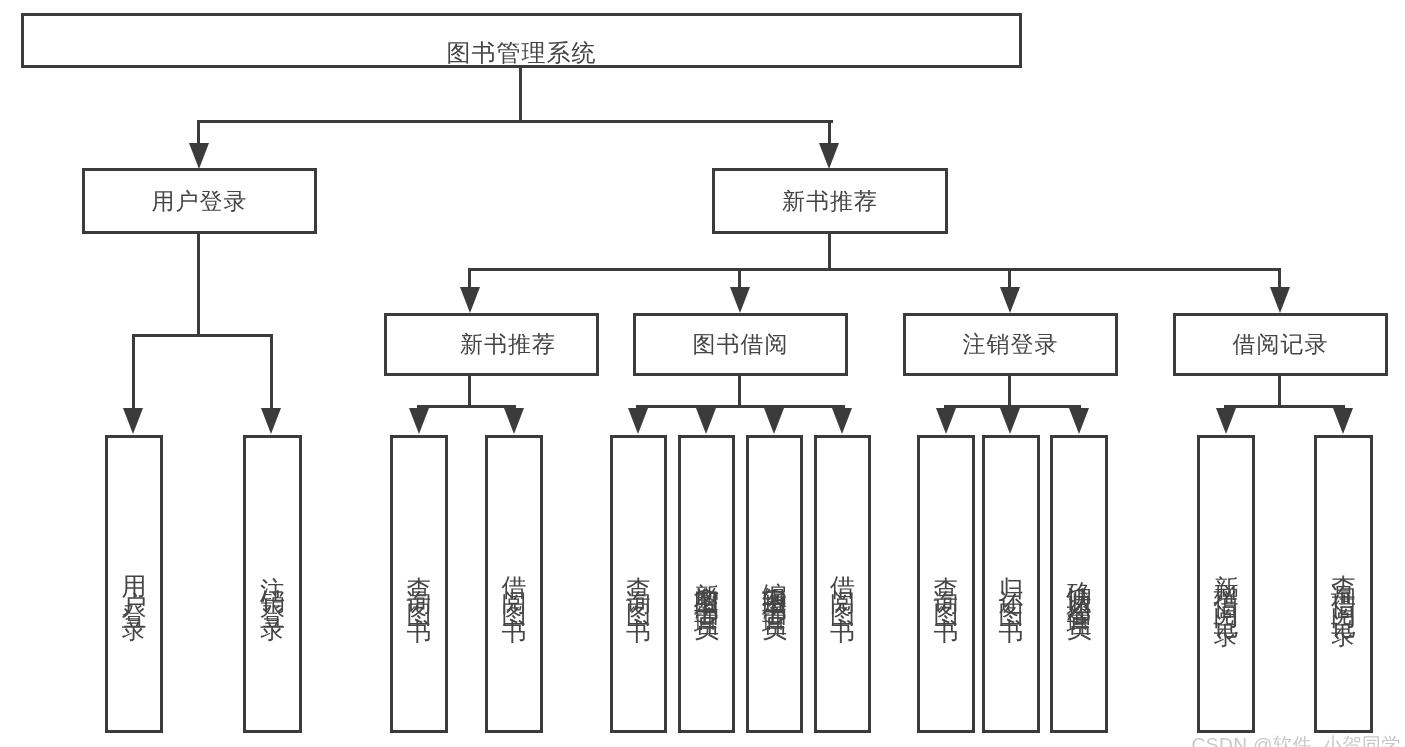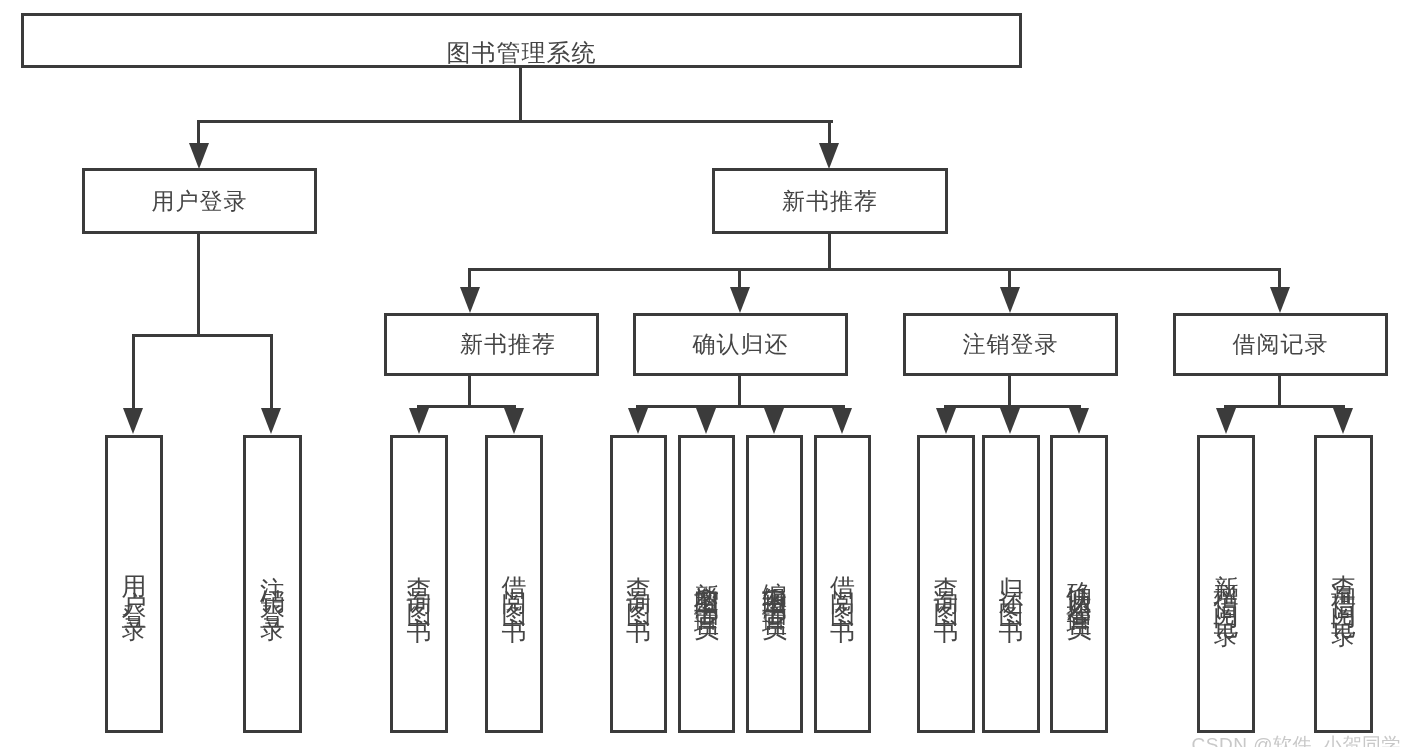--- a/index.html
+++ b/index.html
@@ -84,21 +84,21 @@
   <div class="line" style="left:1278px;top:268px;width:3px;height:22px;"></div>
   <div class="arrow" style="left:460px;top:287px;"></div>
   <div class="arrow" style="left:730px;top:287px;"></div>
   <div class="arrow" style="left:1000px;top:287px;"></div>
   <div class="arrow" style="left:1270px;top:287px;"></div>
 
   <div class="box" style="left:384px;top:313px;width:215px;height:63px;padding-left:33px;">
     <span class="hlabel">新书推荐</span>
   </div>
   <div class="box" style="left:633px;top:313px;width:215px;height:63px;">
-    <span class="hlabel">确认归还</span>
+    <span class="hlabel">图书借阅</span>
   </div>
   <div class="box" style="left:903px;top:313px;width:215px;height:63px;">
     <span class="hlabel">注销登录</span>
   </div>
   <div class="box" style="left:1173px;top:313px;width:215px;height:63px;">
     <span class="hlabel">借阅记录</span>
   </div>
 
   <div class="line" style="left:468px;top:373px;width:3px;height:35px;"></div>
   <div class="line" style="left:417px;top:405px;width:99px;height:3px;"></div>

